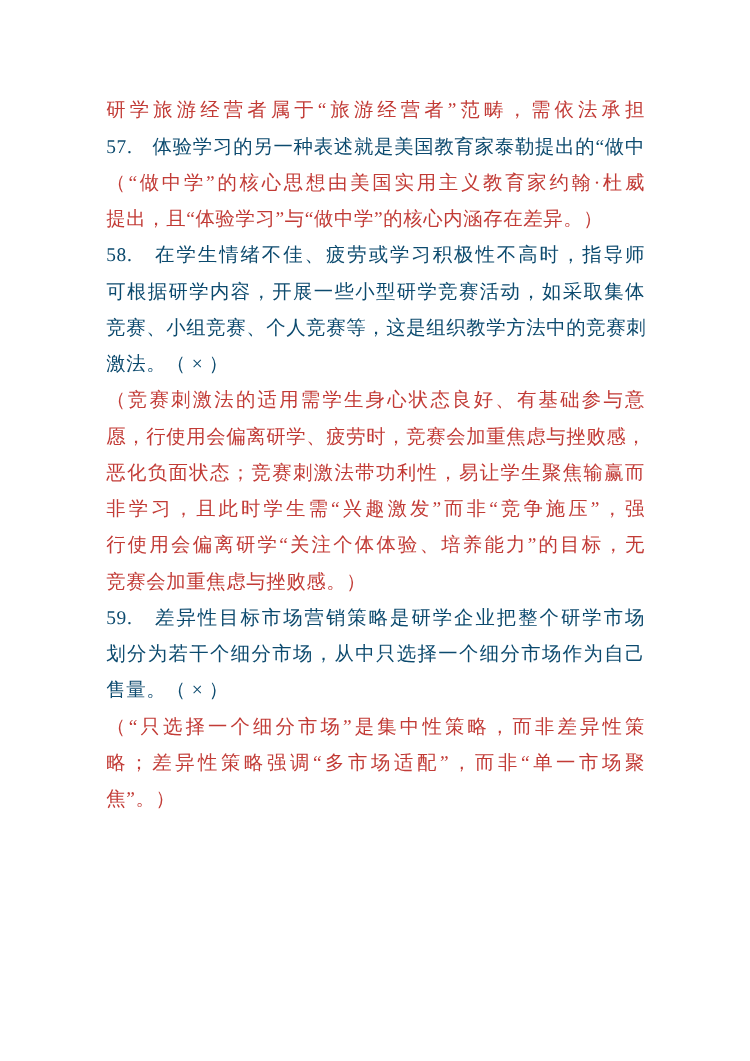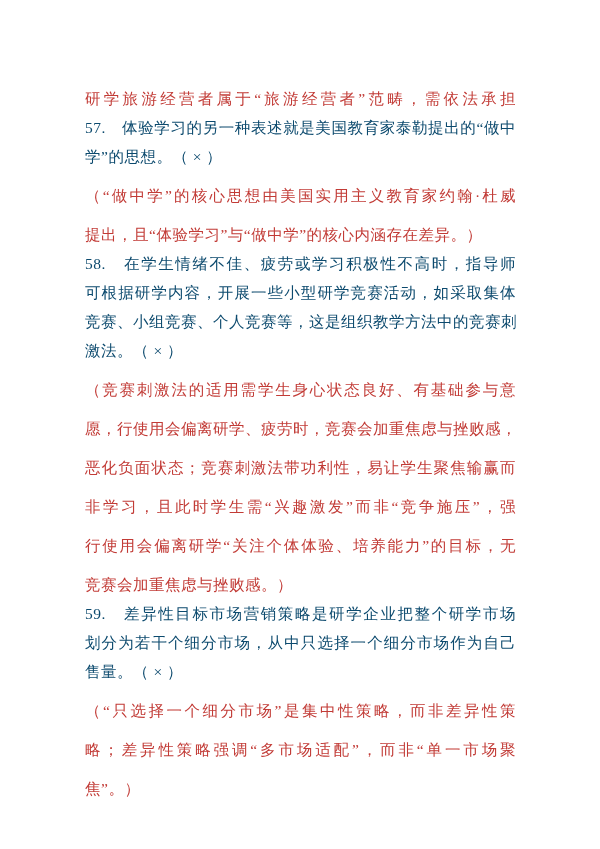--- a/index.html
+++ b/index.html
@@ -33,30 +33,29 @@
     text-align-last: justify;
     -moz-text-align-last: justify;
     text-justify: inter-character;
   }
   .line.lastline {
     text-align: left;
     text-align-last: left;
     -moz-text-align-last: left;
   }
   .line.black { color: #0c4a6e; }
-  .line.red   { color: #c23b36; margin-top: 10px; }
+  .line.red   { color: #c23b36; }
 </style>
 </head>
 <body>
 
 <div class="page">
   <div class="text-block">
       <div class="line red">研学旅游经营者属于“旅游经营者”范畴，需依法承担</div>
       <div class="line black">57.　体验学习的另一种表述就是美国教育家泰勒提出的“做中</div>
-      <div class="line black lastline">学”的思想。（ × ）</div>
       <div class="line red">（“做中学”的核心思想由美国实用主义教育家约翰·杜威</div>
       <div class="line red lastline">提出，且“体验学习”与“做中学”的核心内涵存在差异。）</div>
       <div class="line black">58.　在学生情绪不佳、疲劳或学习积极性不高时，指导师</div>
       <div class="line black">可根据研学内容，开展一些小型研学竞赛活动，如采取集体</div>
       <div class="line black">竞赛、小组竞赛、个人竞赛等，这是组织教学方法中的竞赛刺</div>
       <div class="line black lastline">激法。（ × ）</div>
       <div class="line red">（竞赛刺激法的适用需学生身心状态良好、有基础参与意</div>
       <div class="line red">愿，行使用会偏离研学、疲劳时，竞赛会加重焦虑与挫败感，</div>
       <div class="line red">恶化负面状态；竞赛刺激法带功利性，易让学生聚焦输赢而</div>
       <div class="line red">非学习，且此时学生需“兴趣激发”而非“竞争施压”，强</div>

